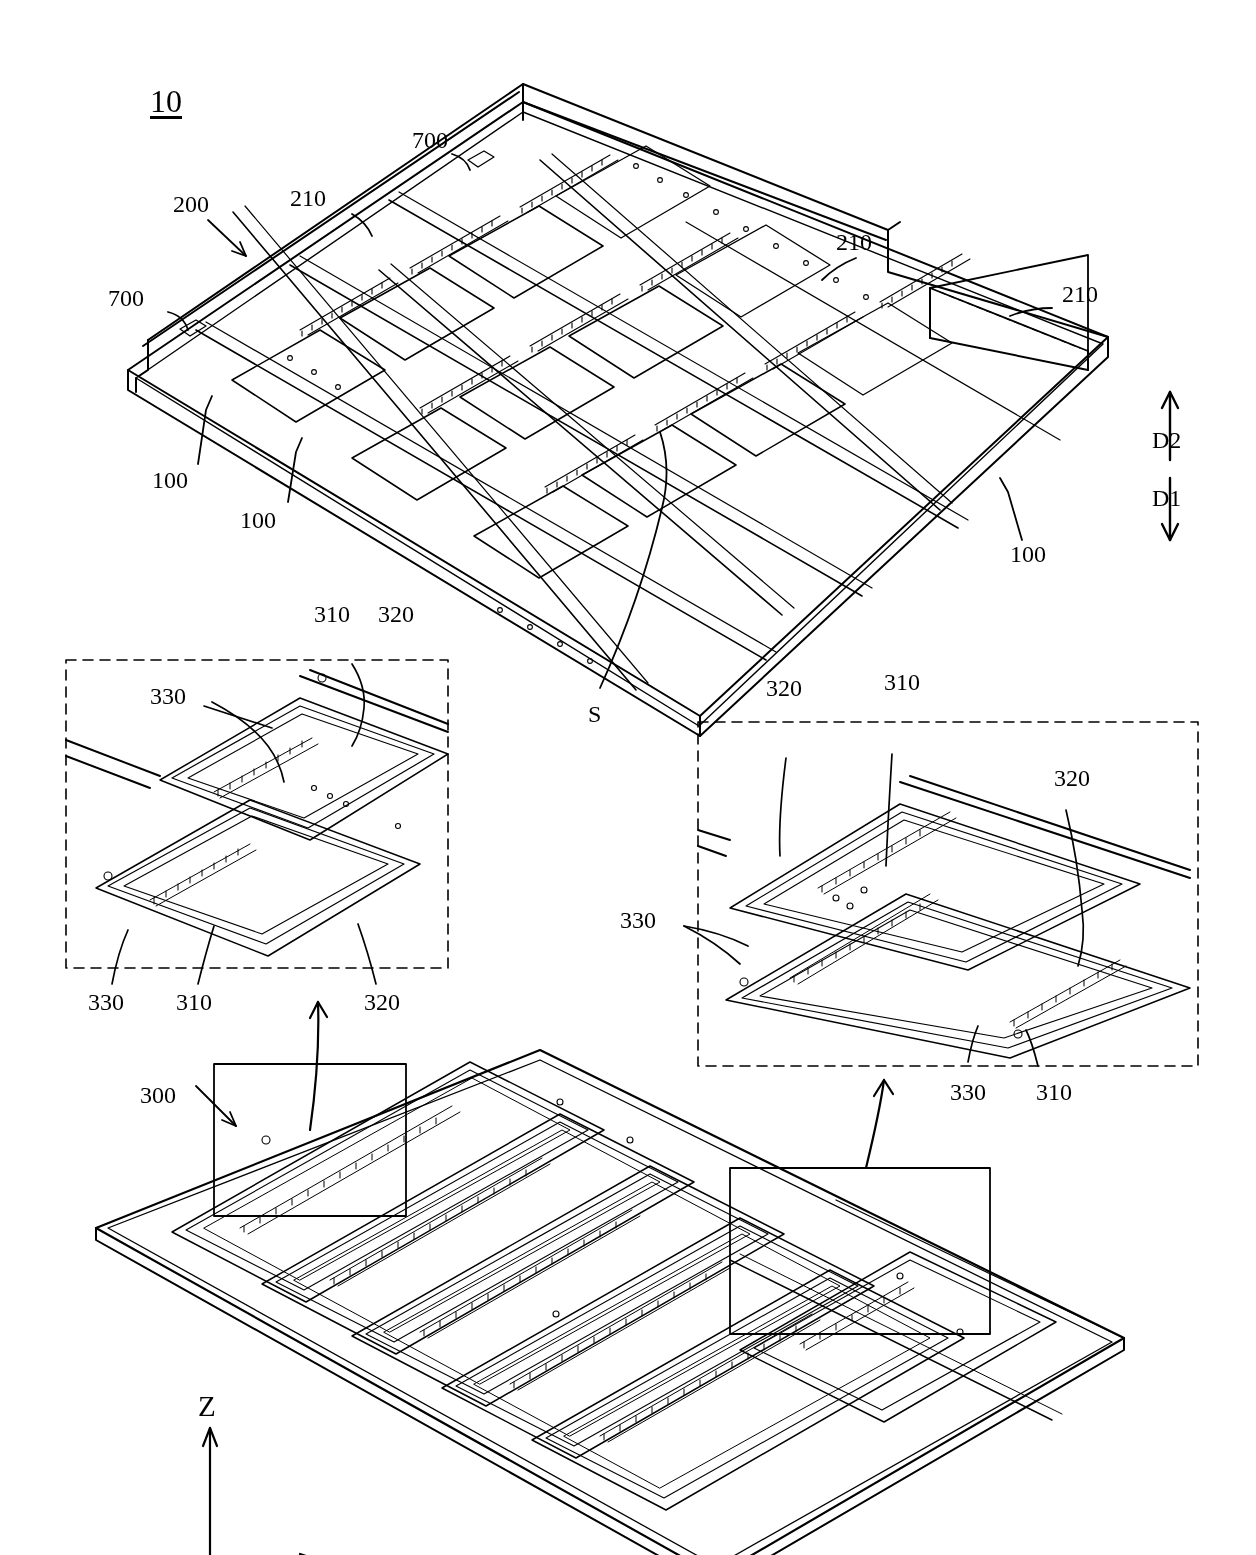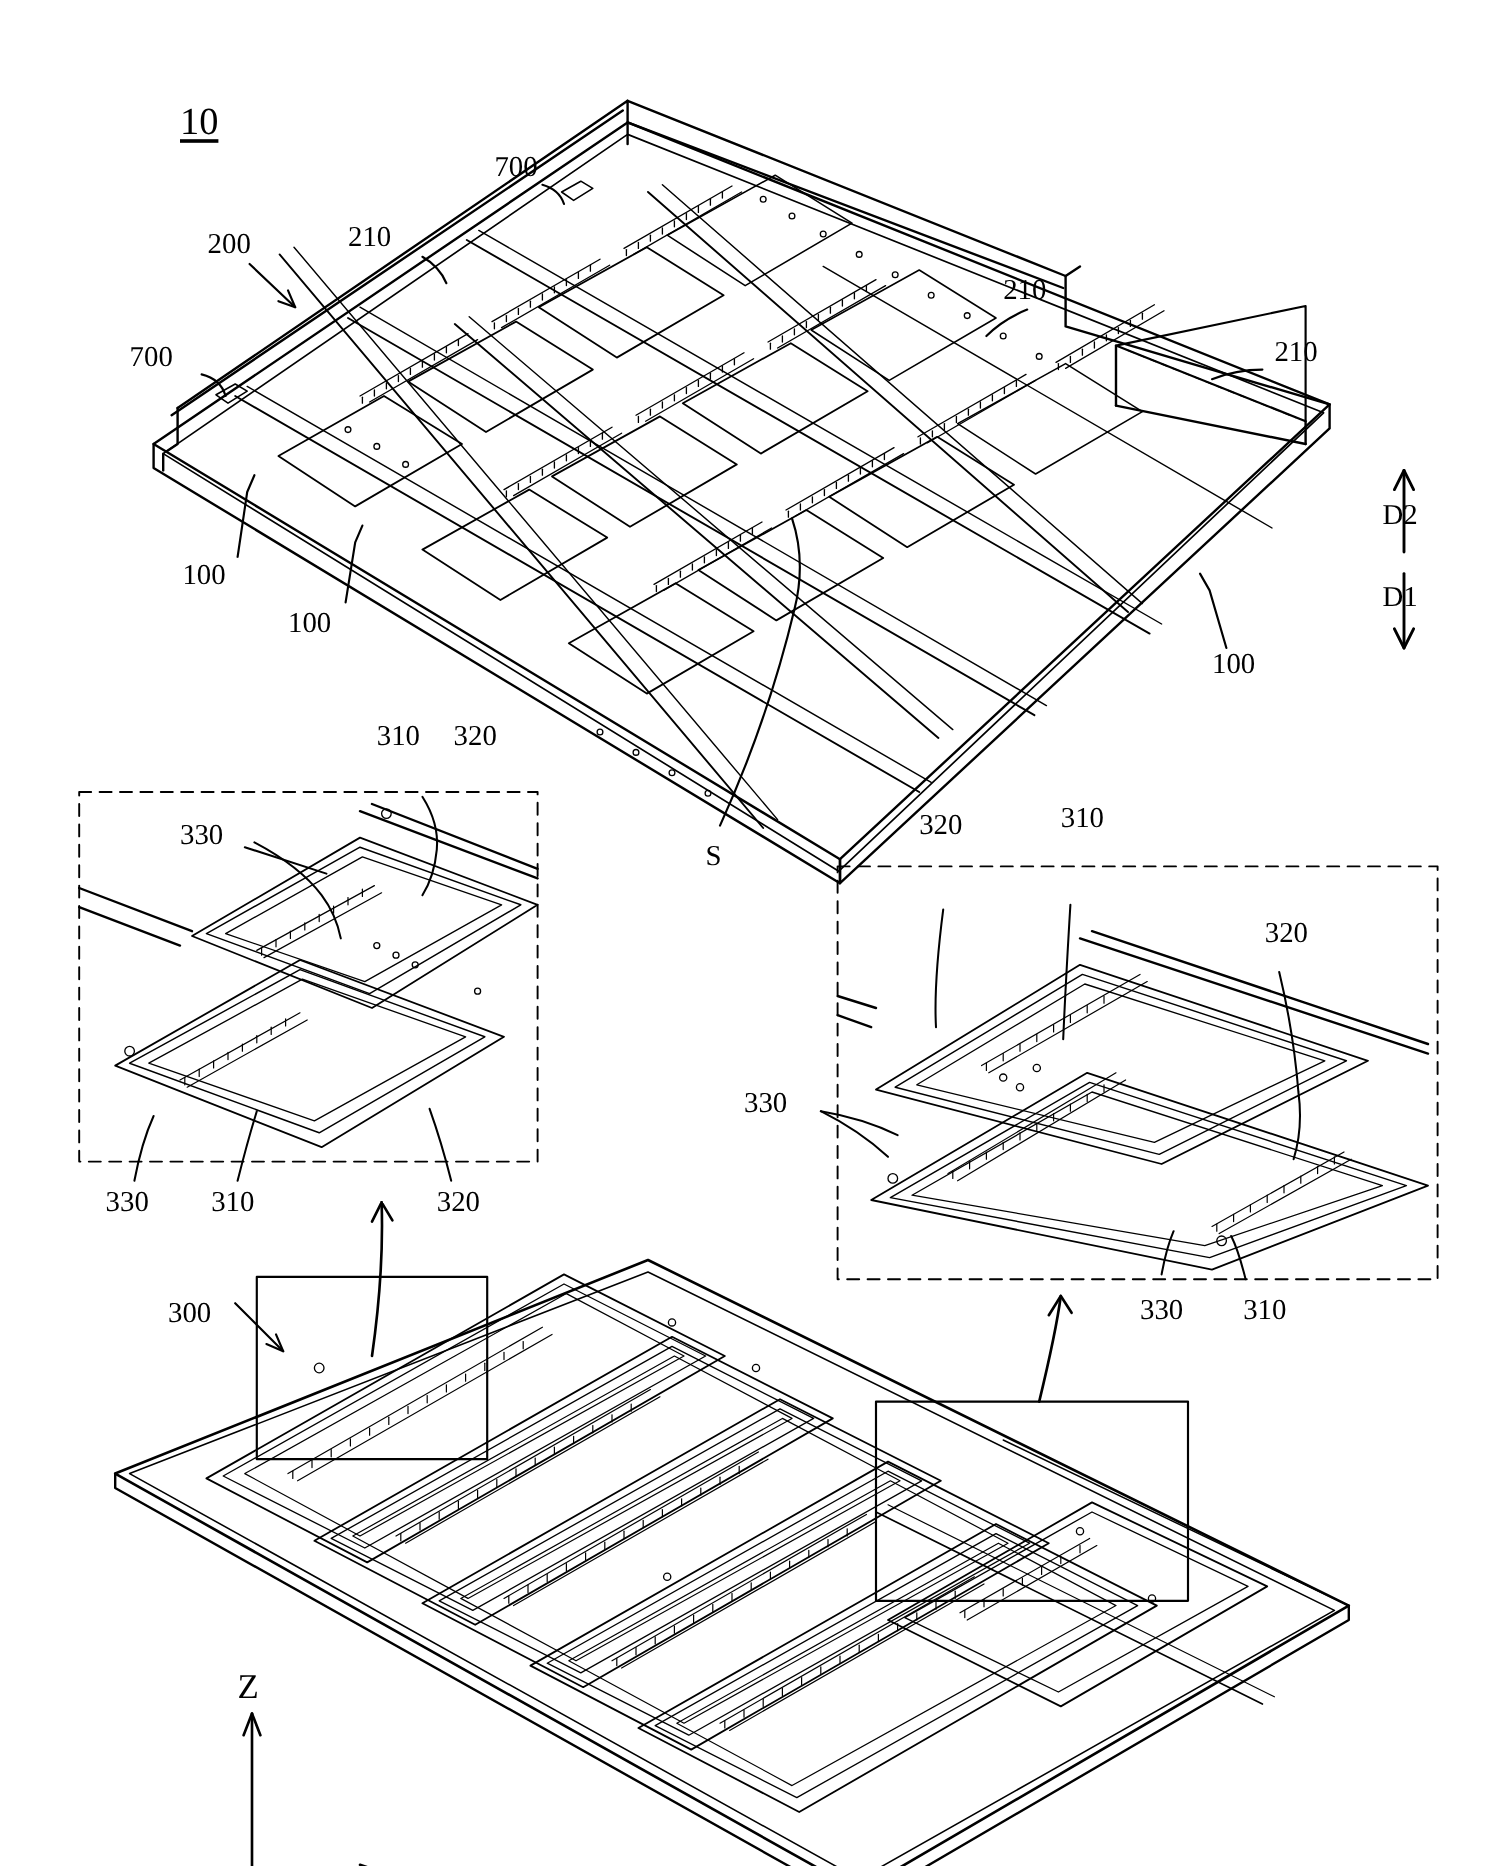--- a/index.html
+++ b/index.html
@@ -575,21 +575,21 @@
   <div class="lbl" style="left:290px; top:146px;">210</div>
   <div class="lbl" style="left:836px; top:190px;">210</div>
   <div class="lbl" style="left:1062px; top:242px;">210</div>
 
   <div class="lbl" style="left:152px; top:428px;">100</div>
   <div class="lbl" style="left:240px; top:468px;">100</div>
   <div class="lbl" style="left:1010px; top:502px;">100</div>
 
   <div class="lbl" style="left:588px; top:662px;">S</div>
 
-  <div class="lbl" style="left:1152px; top:378px;">D2</div>
+  <div class="lbl" style="left:1152px; top:388px;">D2</div>
   <div class="lbl" style="left:1152px; top:446px;">D1</div>
 
   <div class="lbl" style="left:314px; top:562px;">310</div>
   <div class="lbl" style="left:378px; top:562px;">320</div>
   <div class="lbl" style="left:150px; top:644px;">330</div>
   <div class="lbl" style="left:88px; top:950px;">330</div>
   <div class="lbl" style="left:176px; top:950px;">310</div>
   <div class="lbl" style="left:364px; top:950px;">320</div>
 
   <div class="lbl" style="left:766px; top:636px;">320</div>

